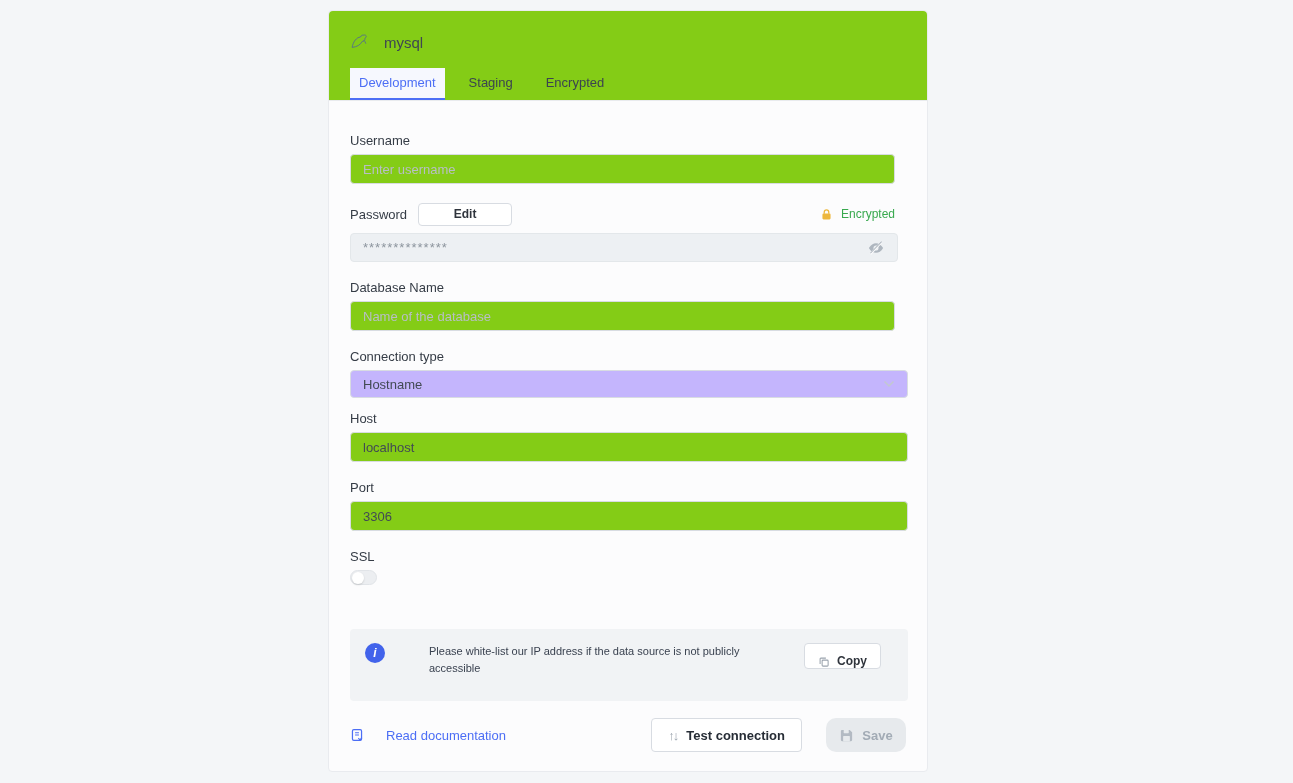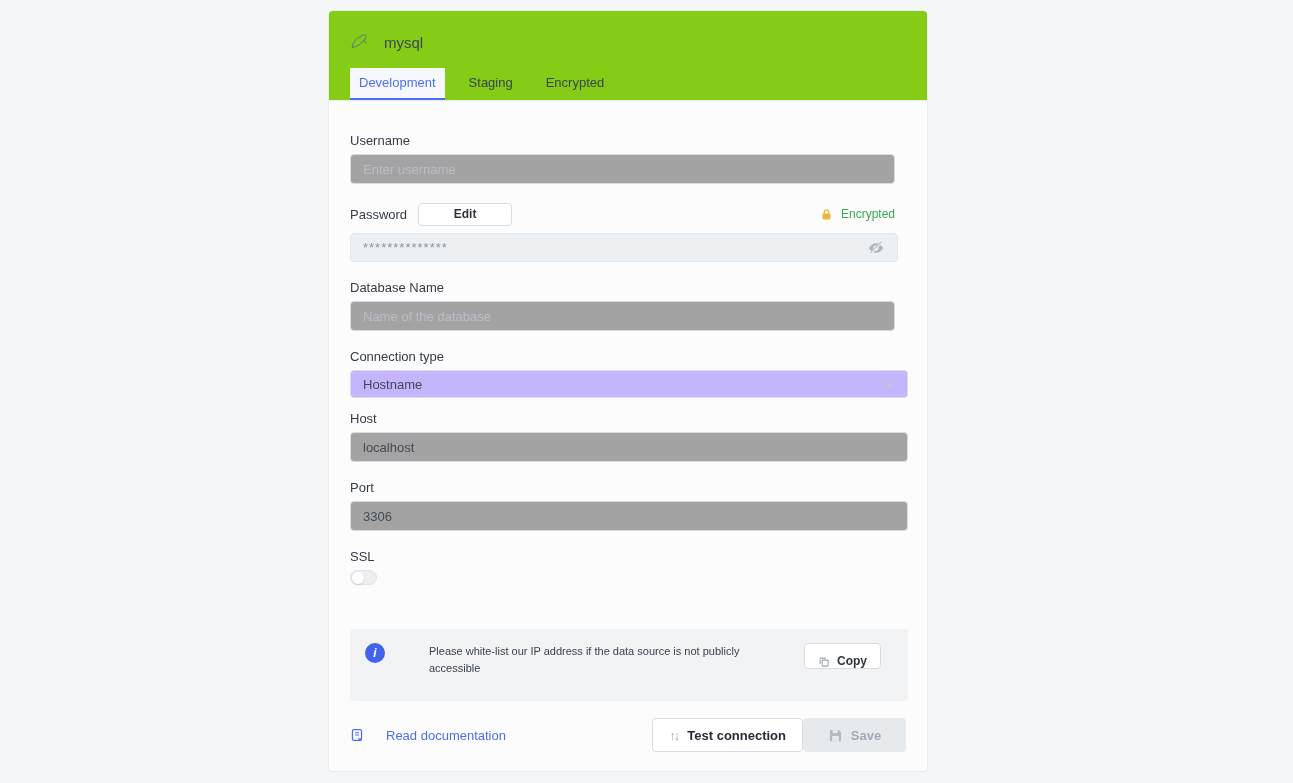--- a/index.html
+++ b/index.html
@@ -36,21 +36,21 @@
     color:#4c6ef5; background:#f6f8fe;
     border-bottom:2px solid #4c6ef5;
   }
   .hdr-divider { border-bottom:1px solid #e9ebee; }
   .card-body { padding:32px 21px 20px 21px; }
 
   .field-label { font-size:13px; line-height:15px; color:#353c46; margin-bottom:6px; }
   .text-input {
     display:block; width:545px; height:30px;
     border:1px solid #d8dce2; border-radius:4px;
-    background:#a3a3a3; padding:0 12px;
+    background:#84cc16; padding:0 12px;
     font-family:"Liberation Sans", sans-serif;
     font-size:13px; color:#424a54;
     margin-bottom:18px; outline:none;
   }
   .text-input::placeholder { color:#b8bec6; opacity:1; }
   .wide { width:558px; }
 
   .password-row { display:flex; align-items:center; width:545px; height:24px; margin-bottom:7px; }
   .edit-btn {
     margin-left:11px; width:94px; height:23px;
@@ -125,22 +125,22 @@
   .test-btn {
     margin-left:auto; height:34px; padding:0 16px;
     background:#fff; border:1px solid #d8dce2; border-radius:4px;
     display:flex; align-items:center; gap:9px;
     font-family:"Liberation Sans", sans-serif;
     font-size:13px; font-weight:bold; color:#262c35;
     cursor:pointer;
   }
   .arrows { color:#9aa3ad; font-size:13px; font-weight:normal; letter-spacing:-2px; }
   .save-btn {
-    margin-left:0; height:34px; width:103px;
-    background:#e7eaed; border:none; border-radius:4px;
+    margin-left:24px; height:34px; width:80px;
+    background:#e7eaed; border:none; border-radius:10px;
     display:flex; align-items:center; justify-content:center; gap:8px;
     font-family:"Liberation Sans", sans-serif;
     font-size:13px; font-weight:bold; color:#a2abb5;
     cursor:default;
   }
 </style>
 </head>
 <body>
 
 <div class="card">

